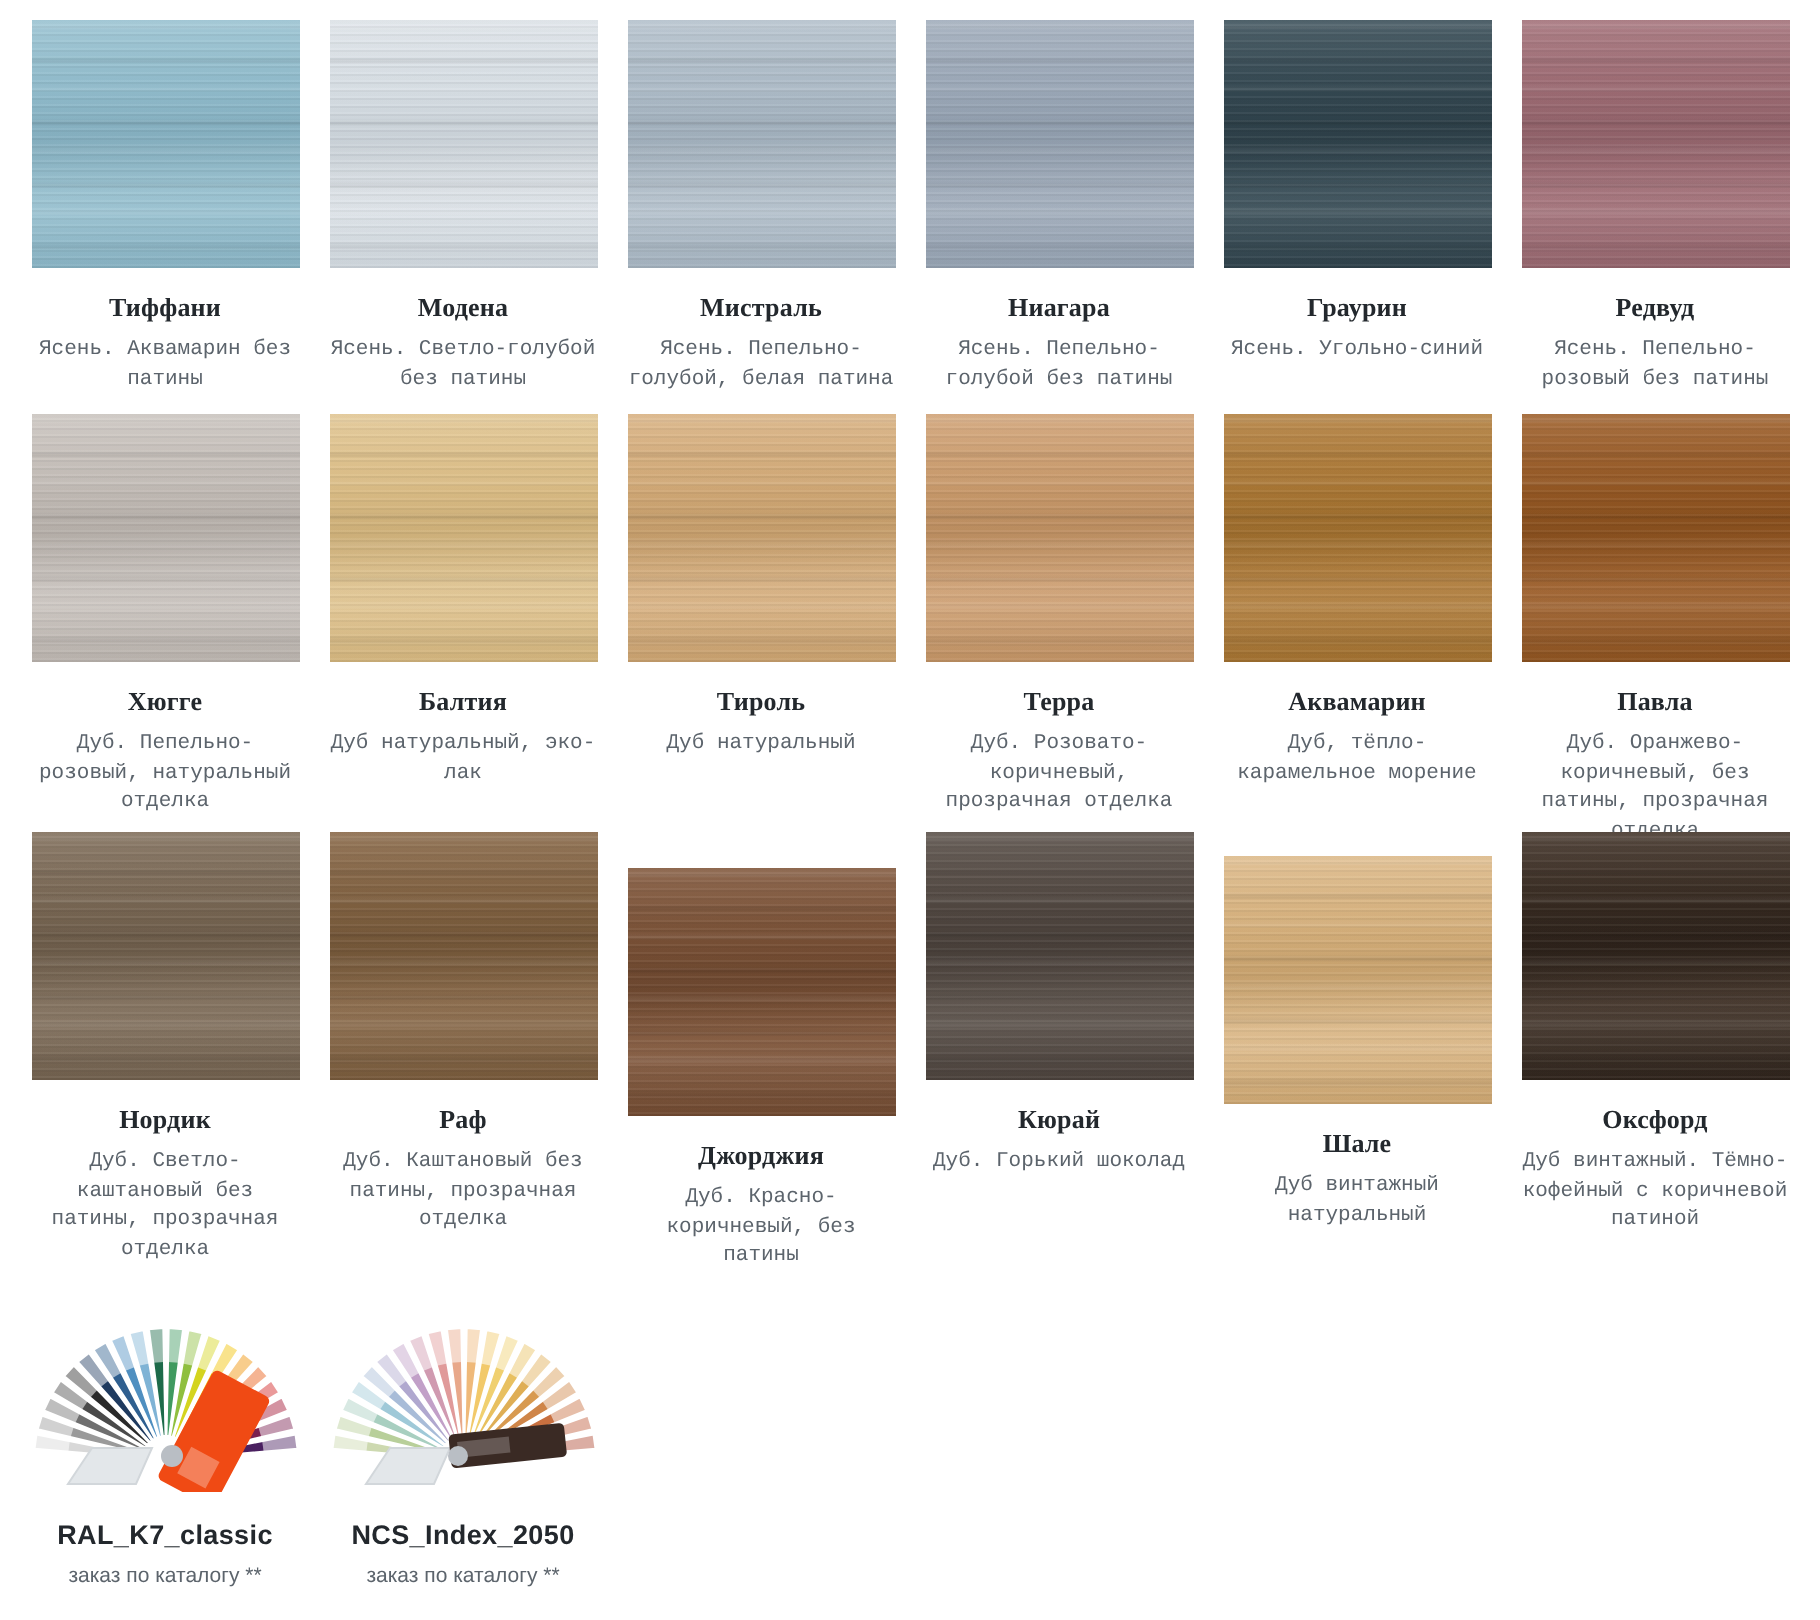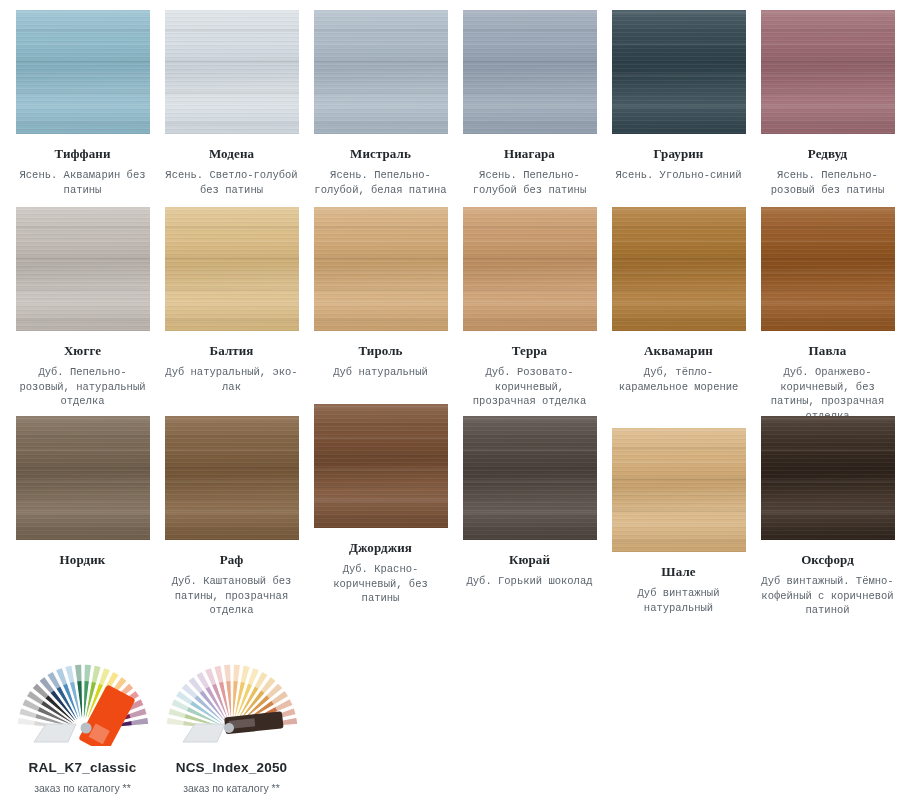--- a/index.html
+++ b/index.html
@@ -220,31 +220,32 @@
       <div class="title">Павла</div>
       <div class="desc">Дуб. Оранжево-коричневый, без патины, прозрачная отделка</div>
     </div>
     <div class="cell" style="left: 8px; top: 416px;">
       <div class="swatch" style="background: linear-gradient(178deg, rgb(130, 112, 92) 0%, rgb(113, 96, 77) 46%, rgb(130, 112, 92) 68%, rgb(113, 96, 77) 100%);">
         <div class="grain"></div>
         <div class="grain2"></div>
         <div class="sheen"></div>
       </div>
       <div class="title">Нордик</div>
+      <div class="desc">Дуб. Светло-каштановый без патины, прозрачная отделка</div>
     </div>
     <div class="cell" style="left: 157px; top: 416px;">
       <div class="swatch" style="background: linear-gradient(178deg, rgb(138, 105, 72) 0%, rgb(120, 90, 59) 46%, rgb(138, 105, 72) 68%, rgb(120, 90, 59) 100%);">
         <div class="grain"></div>
         <div class="grain2"></div>
         <div class="sheen"></div>
       </div>
       <div class="title">Раф</div>
       <div class="desc">Дуб. Каштановый без патины, прозрачная отделка</div>
     </div>
-    <div class="cell" style="left: 306px; top: 404px;">
+    <div class="cell" style="left: 306px; top: 434px;">
       <div class="swatch" style="background: linear-gradient(178deg, rgb(131, 88, 60) 0%, rgb(113, 74, 49) 46%, rgb(131, 88, 60) 68%, rgb(113, 74, 49) 100%);">
         <div class="grain"></div>
         <div class="grain2"></div>
         <div class="sheen"></div>
       </div>
       <div class="title">Джорджия</div>
       <div class="desc">Дуб. Красно-коричневый, без патины</div>
     </div>
     <div class="cell" style="left: 455px; top: 416px;">
       <div class="swatch" style="background: linear-gradient(178deg, rgb(90, 80, 73) 0%, rgb(75, 66, 60) 46%, rgb(90, 80, 73) 68%, rgb(75, 66, 60) 100%);">

